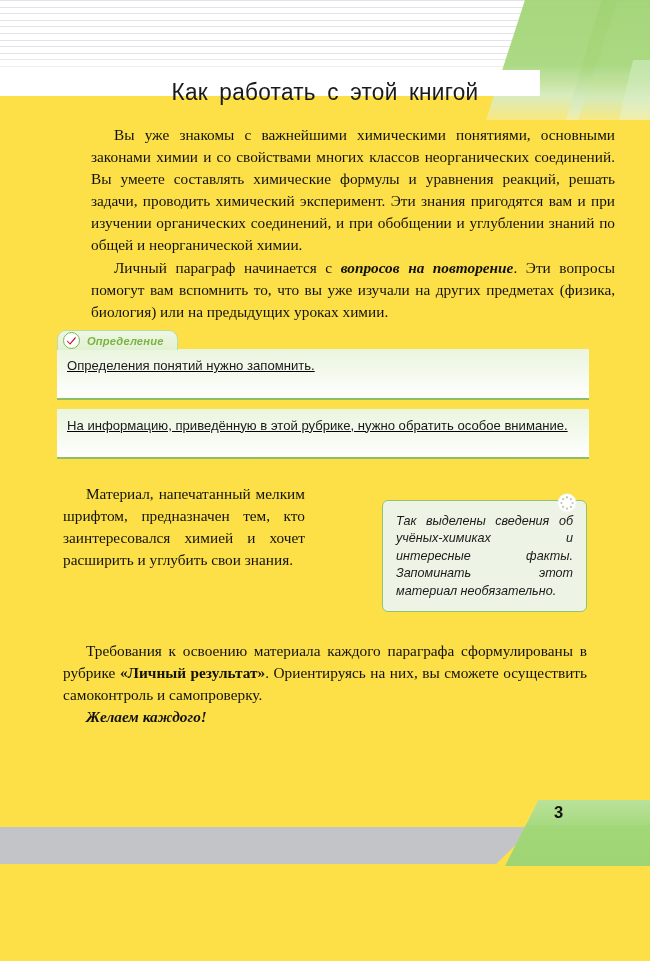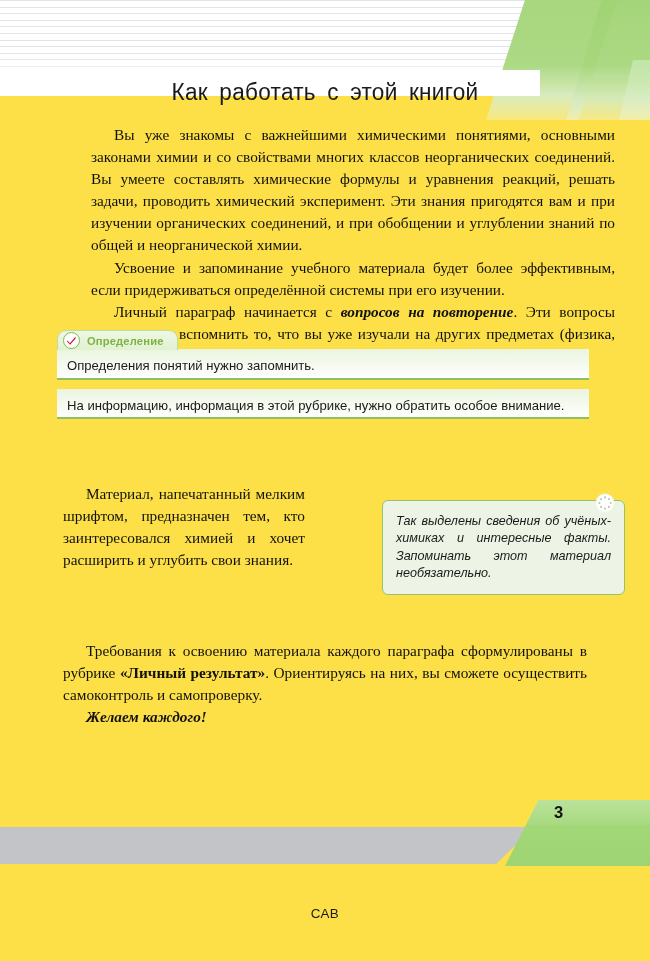--- a/index.html
+++ b/index.html
@@ -145,51 +145,53 @@
     align-items: center;
     justify-content: center;
     flex: 0 0 auto;
     margin-right: 7px;
   }
   .icon-circle svg { display: block; }
   .callout-tab-label {
     font-family: "Liberation Sans", sans-serif;
     font-size: 11.2px;
     font-weight: 700;
+    font-style: italic;
     color: #7cb342;
     letter-spacing: 0.15px;
     white-space: nowrap;
   }
   .callout-body {
     position: relative;
     margin-top: -1px;
-    padding: 7px 10px 2px 10px;
+    padding: 7px 10px 22px 10px;
     background: linear-gradient(to bottom, #eaf5df 0%, #f3f9ec 45%, #ffffff 100%);
     border-bottom: 2px solid #8cc063;
     box-sizing: border-box;
+    text-decoration: underline;
   }
   .callout-body p {
     margin: 0;
     font-family: "Liberation Sans", sans-serif;
     font-size: 13.1px;
     line-height: 19.5px;
     color: #1a1a1a;
     text-align: justify;
   }
 
   
   .lower-left {
     position: absolute;
     left: 63px; top: 483px;
     width: 242px;
   }
   .side-note {
     position: absolute;
     left: 382px; top: 500px;
-    width: 243px;
+    width: 205px;
     box-sizing: border-box;
     padding: 12px 13px 11px 13px;
     background: #eef4e5;
     border: 1.3px solid #93c46b;
     border-radius: 6px;
   }
   .side-note p {
     margin: 0;
     font-family: "Liberation Sans", sans-serif;
     font-style: italic;
@@ -282,21 +284,20 @@
     <div class="hdr-poly hdr-poly-1"></div>
     <div class="hdr-poly hdr-poly-2"></div>
     <div class="hdr-poly hdr-poly-3"></div>
     <div class="hdr-white-band"></div>
   </div>
 
   <div class="page-title">Как работать с этой книгой</div>
 
   <div class="content">
     <p class="body">Вы уже знакомы с важнейшими химическими понятиями, основными законами химии и со свойствами многих классов неорганических соединений. Вы умеете составлять химические формулы и уравнения реакций, решать задачи, проводить химический эксперимент. Эти знания пригодятся вам и при изучении органических соединений, и при обобщении и углублении знаний по общей и неорганической химии.</p>
-    <p class="body">Усвоение и запоминание учебного материала будет более эффективным, если придерживаться определённой системы при его изучении.</p>
     <p class="body"><span>Личный параграф начинается с </span><span class="bi">вопросов на повторение</span><span>. Эти вопросы помогут вам вспомнить то, что вы уже изучали на других предметах (физика, биология) или на предыдущих уроках химии.</span></p>
   </div>
 
   <div class="callouts" style="top:330px;">
 
     <div class="callout">
       <div class="callout-tab">
         <span class="icon-circle">
           <svg width="11" height="11" viewBox="0 0 12 12" aria-hidden="true">
             <path d="M1.6 5.9 L4.3 8.9 L10.4 1.6 L10.4 3.8 L4.5 10.6 L1.1 7.2 Z" fill="#c8102e"></path>
@@ -304,21 +305,21 @@
         </span>
         <span class="callout-tab-label">Определение</span>
       </div>
       <div class="callout-body">
         <p>Определения понятий нужно запомнить.</p>
       </div>
     </div>
 
     <div class="callout">
       <div class="callout-body">
-        <p>На информацию, информация в этой рубрике, нужно обратить особое внимание.</p>
+        <p>На информацию, приведённую в этой рубрике, нужно обратить особое внимание.</p>
       </div>
     </div>
 
   </div>
 
   <div class="lower-left">
     <p class="body">Материал, напечатанный мелким шрифтом, предназначен тем, кто заинтересовался химией и хочет расширить и углубить свои знания.</p>
   </div>
 
   <div class="side-note">
@@ -345,15 +346,14 @@
     <p class="body wish">Желаем каждого!</p>
   </div>
 
   <div class="footer-deco">
     <div class="gray-bar"></div>
     <div class="green-trap"></div>
     <div class="green-trap-hi"></div>
     <div class="page-number">3</div>
   </div>
 
-  <div class="watermark">САВ</div>
 
 </div>
 
 </body></html>

